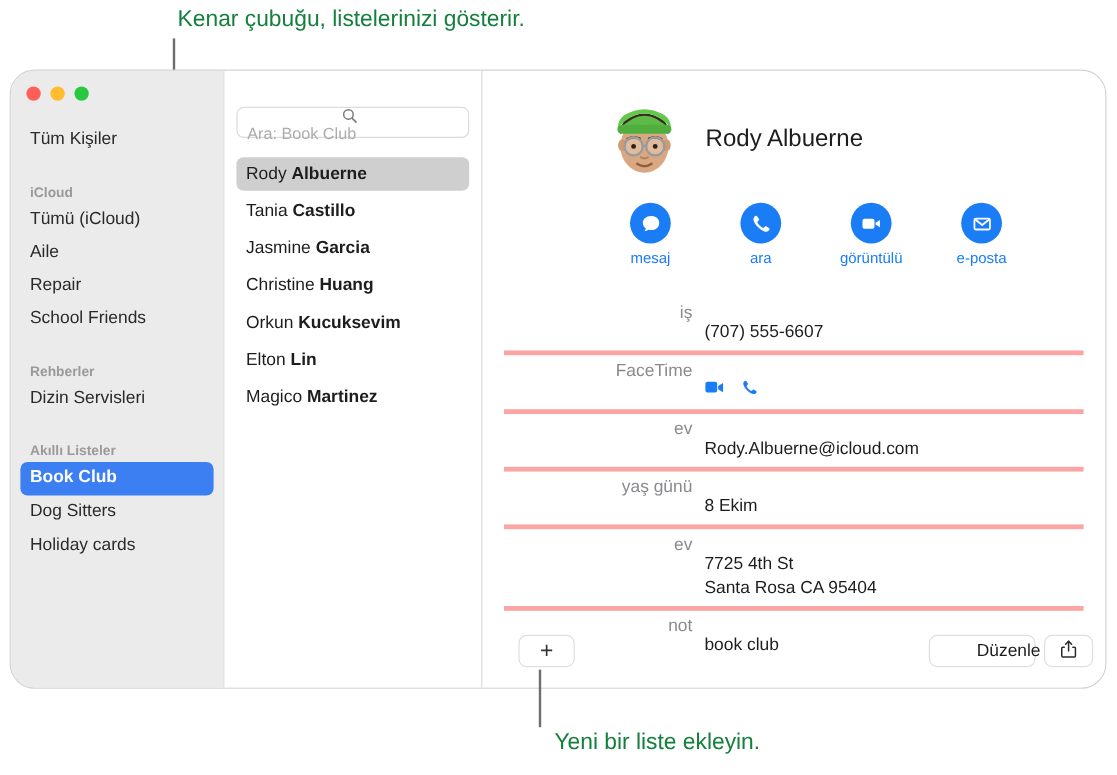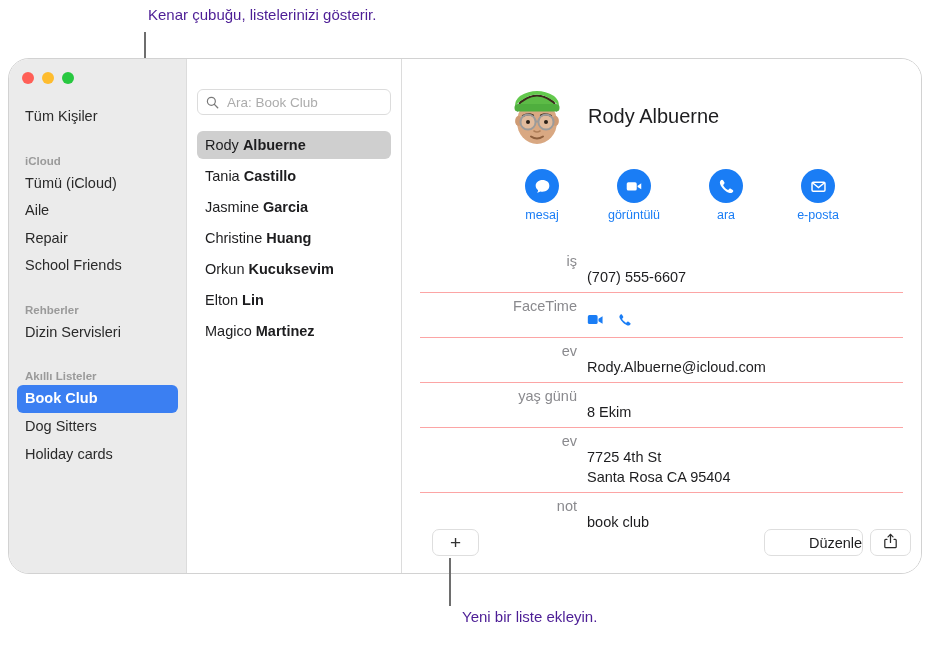--- a/index.html
+++ b/index.html
@@ -12,22 +12,22 @@
     background: #ffffff;
     font-family: "Liberation Sans", sans-serif;
     color: #1d1d1f;
     overflow: hidden;
     position: relative;
   }
 
   
   .caption {
     position: absolute;
-    font-size: 15px;
-    color: #4c1d95;
+    font-size: 19px;
+    color: #15803d;
     white-space: nowrap;
   }
   #caption-top { left: 148px; top: 6px; }
   #caption-bottom { left: 462px; top: 608px; }
 
   .leader {
     position: absolute;
     background: #6e6e6e;
   }
   #leader-top { left: 144px; top: 32px; width: 2px; height: 46px; }
@@ -106,20 +106,21 @@
   }
   #search-field {
     height: 26px;
     border: 1px solid #dcdcdc;
     border-radius: 6px;
     display: flex;
     align-items: center;
     padding: 0 8px;
     box-sizing: border-box;
     background: #ffffff;
+    flex-direction: column;
   }
   #search-field .mag { margin-right: 6px; display: flex; }
   #search-input {
     border: none;
     outline: none;
     font-size: 13.5px;
     font-family: "Liberation Sans", sans-serif;
     color: #1d1d1f;
     width: 100%;
     background: transparent;
@@ -180,21 +181,21 @@
     white-space: nowrap;
   }
 
   #fields {
     margin: 26px 0 0 0;
     width: 100%;
   }
   .field-row {
     display: flex;
     align-items: flex-start;
-    border-bottom: 1px solid #fca5a5;
+    border-bottom: 4px solid #fca5a5;
     padding: 5px 0 5px 0;
     min-height: 22px;
   }
   .field-label {
     width: 167px;
     text-align: right;
     padding-right: 10px;
     font-size: 14.5px;
     color: #8a8a8e;
     flex: none;
@@ -227,21 +228,21 @@
     background: #ffffff;
     display: flex;
     align-items: center;
     justify-content: center;
     box-sizing: border-box;
     font-family: "Liberation Sans", sans-serif;
     color: #1d1d1f;
     font-size: 14.5px;
   }
   #add-list-button { left: 30px; top: 12px; width: 47px; height: 27px; font-size: 19px; color: #333; }
-  #edit-button { right: 58px; top: 12px; width: 99px; height: 27px; padding-left: 44px; }
+  #edit-button { right: 58px; top: 12px; width: 89px; height: 27px; padding-left: 44px; }
   #share-button { right: 10px; top: 12px; width: 41px; height: 27px; }
 </style>
 </head>
 <body>
 
 <div class="caption" id="caption-top">Kenar çubuğu, listelerinizi gösterir.</div>
 <div class="leader" id="leader-top"></div>
 
 <div id="window">
 
@@ -321,34 +322,34 @@
       <div class="action">
         <div class="action-circle">
           <svg width="19" height="19" viewBox="0 0 20 20">
             <path d="M10 3.2c-4.1 0-7.2 2.6-7.2 6 0 1.9 1 3.6 2.6 4.7 -.1 1-.6 2-1.2 2.6 1.4-.1 2.6-.6 3.5-1.3 .7.2 1.5.3 2.3.3 4.1 0 7.2-2.6 7.2-6.3S14.1 3.2 10 3.2z" fill="#ffffff"></path>
           </svg>
         </div>
         <div class="action-label">mesaj</div>
       </div>
       <div class="action">
         <div class="action-circle">
+          <svg width="18" height="18" viewBox="0 0 20 20">
+            <path d="M5.6 3.1c-.6 0-1.2.4-1.7 1.1 -.8 1.1-.9 2.4-.3 3.9 .8 2.1 2.3 4 4 5.7 1.7 1.7 3.6 3.1 5.6 3.8 1.5.5 2.8.4 3.8-.4 .7-.5 1.1-1.1 1.1-1.7 0-.4-.2-.7-.6-1l-2.2-1.5c-.6-.4-1.2-.3-1.7.2l-.9.9c-.3.3-.6.3-1 .1 -.9-.5-1.9-1.3-2.7-2.1 -.8-.8-1.5-1.7-2-2.6 -.2-.4-.2-.7.1-1l.9-.9c.5-.5.6-1.1.2-1.7L6.7 3.7c-.3-.4-.7-.6-1.1-.6z" fill="#ffffff"></path>
+          </svg>
+        </div>
+        <div class="action-label">ara</div>
+      </div>
+      <div class="action">
+        <div class="action-circle">
           <svg width="20" height="20" viewBox="0 0 22 22">
             <rect x="3" y="7" width="11" height="9" rx="1.8" fill="#ffffff"></rect>
             <path d="M15 10.6 L19 8.1 v6.6 l-4-2.5 z" fill="#ffffff"></path>
           </svg>
         </div>
         <div class="action-label">görüntülü</div>
-      </div>
-      <div class="action">
-        <div class="action-circle">
-          <svg width="18" height="18" viewBox="0 0 20 20">
-            <path d="M5.6 3.1c-.6 0-1.2.4-1.7 1.1 -.8 1.1-.9 2.4-.3 3.9 .8 2.1 2.3 4 4 5.7 1.7 1.7 3.6 3.1 5.6 3.8 1.5.5 2.8.4 3.8-.4 .7-.5 1.1-1.1 1.1-1.7 0-.4-.2-.7-.6-1l-2.2-1.5c-.6-.4-1.2-.3-1.7.2l-.9.9c-.3.3-.6.3-1 .1 -.9-.5-1.9-1.3-2.7-2.1 -.8-.8-1.5-1.7-2-2.6 -.2-.4-.2-.7.1-1l.9-.9c.5-.5.6-1.1.2-1.7L6.7 3.7c-.3-.4-.7-.6-1.1-.6z" fill="#ffffff"></path>
-          </svg>
-        </div>
-        <div class="action-label">ara</div>
       </div>
       <div class="action">
         <div class="action-circle">
           <svg width="19" height="19" viewBox="0 0 22 22">
             <rect x="3.5" y="6" width="15" height="10.5" rx="1.4" fill="none" stroke="#ffffff" stroke-width="1.7"></rect>
             <path d="M4 6.6 L11 12.2 L18 6.6" fill="none" stroke="#ffffff" stroke-width="1.7"></path>
           </svg>
         </div>
         <div class="action-label">e-posta</div>
       </div>

